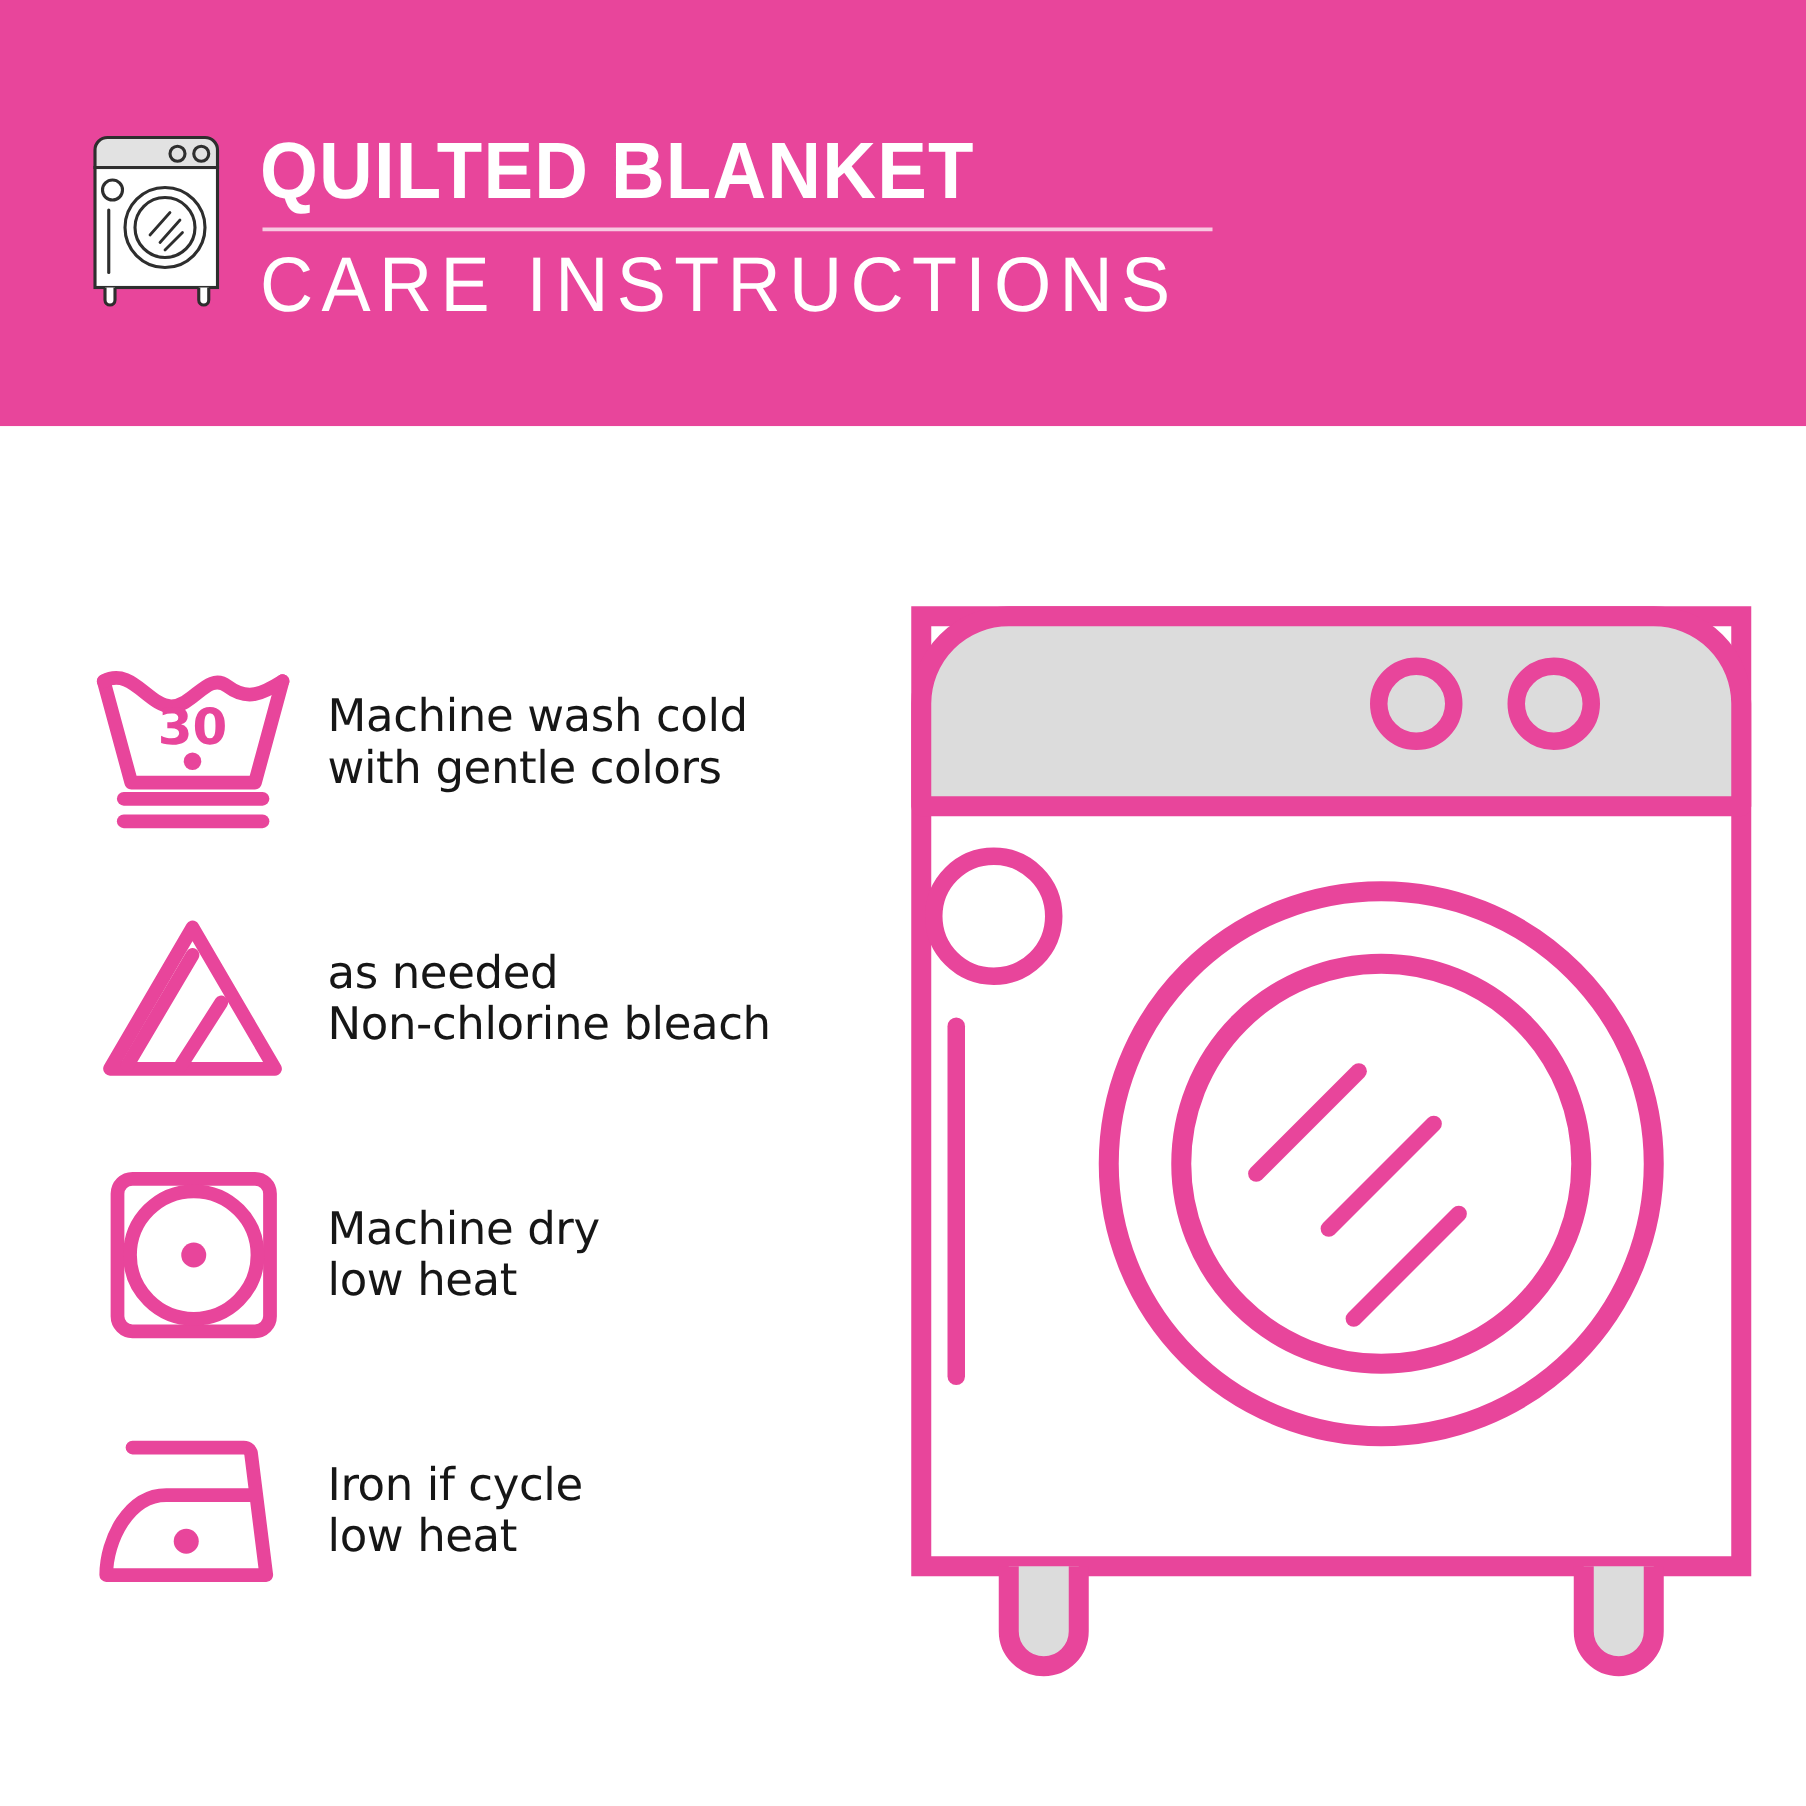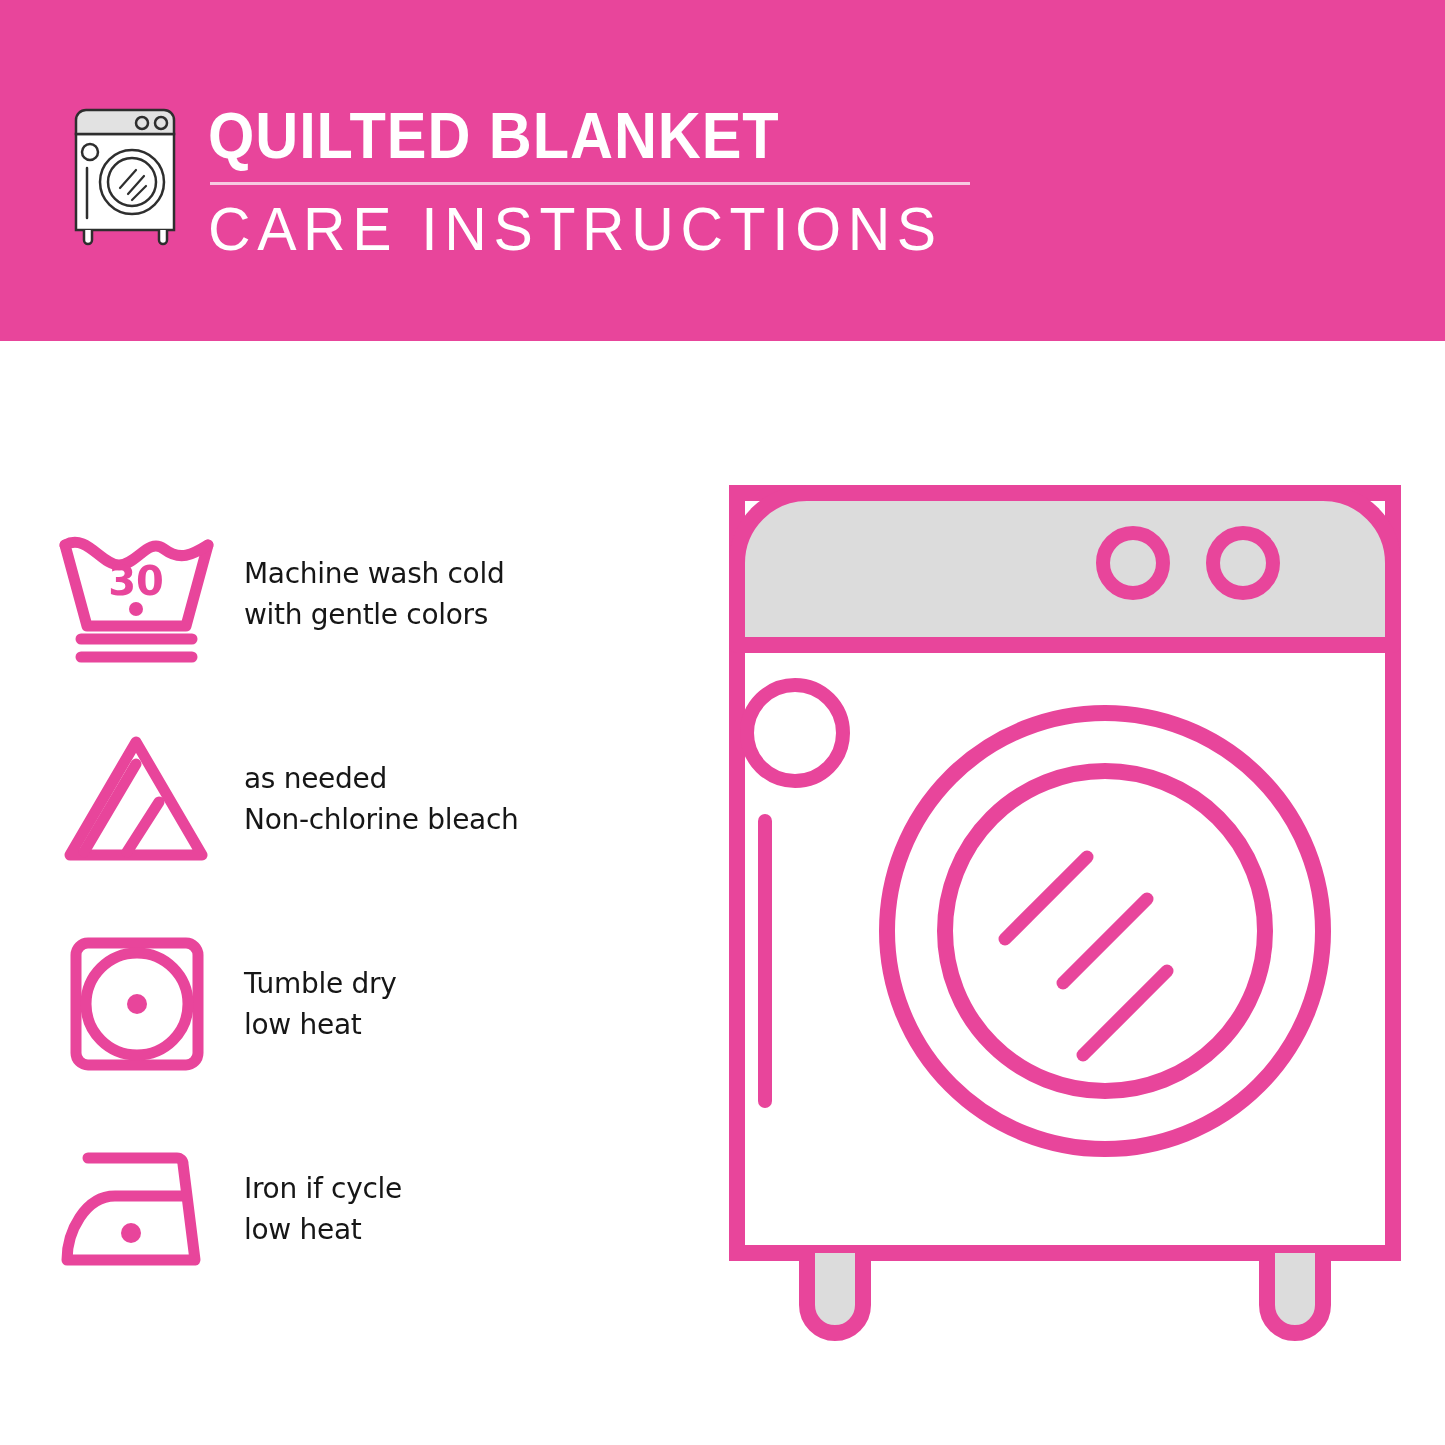--- a/index.html
+++ b/index.html
@@ -77,41 +77,41 @@
     left: 0;
     top: 341px;
     width: 1445px;
     height: 1104px;
     background: #ffffff;
   }
 
   
   .care-list {
     position: absolute;
-    left: 49px;
+    left: 67px;
     top: 150px;
     width: 620px;
   }
   .care-row {
     display: flex;
     align-items: center;
     height: 205px;
   }
   .care-icon {
     width: 175px;
     height: 160px;
     flex: 0 0 auto;
     display: flex;
     align-items: center;
     justify-content: center;
   }
   .care-text {
     margin-left: 20px;
     font-family: "DejaVu Sans", sans-serif;
-    font-size: 28px;
+    font-size: 36px;
     line-height: 41px;
     color: #161616;
     letter-spacing: -0.3px;
   }
   .care-text div { white-space: nowrap; }
 
   
   .washer-wrap {
     position: absolute;
     left: 715px;
@@ -203,21 +203,21 @@
       <div class="care-icon">
         <svg viewBox="0 0 175 150" width="175" height="150">
           <g fill="none" stroke="#e8459b" stroke-width="11" stroke-linejoin="round">
             <rect x="27" y="14" width="122" height="122" rx="12" ry="12"></rect>
             <circle cx="88" cy="75" r="51"></circle>
           </g>
           <circle cx="88" cy="75" r="10" fill="#e8459b"></circle>
         </svg>
       </div>
       <div class="care-text">
-        <div>Tumble dry</div>
+        <div>Machine dry</div>
         <div>low heat</div>
       </div>
     </div>
 
     <div class="care-row">
       <div class="care-icon">
         <svg viewBox="0 0 175 150" width="175" height="150">
           <g fill="none" stroke="#e8459b" stroke-width="11" stroke-linecap="round" stroke-linejoin="round">
             <path d="M39 24 H128 a6 6 0 0 1 6 6 L146 126 H18 C18 98, 36 62, 66 62 H134"></path>
           </g>

